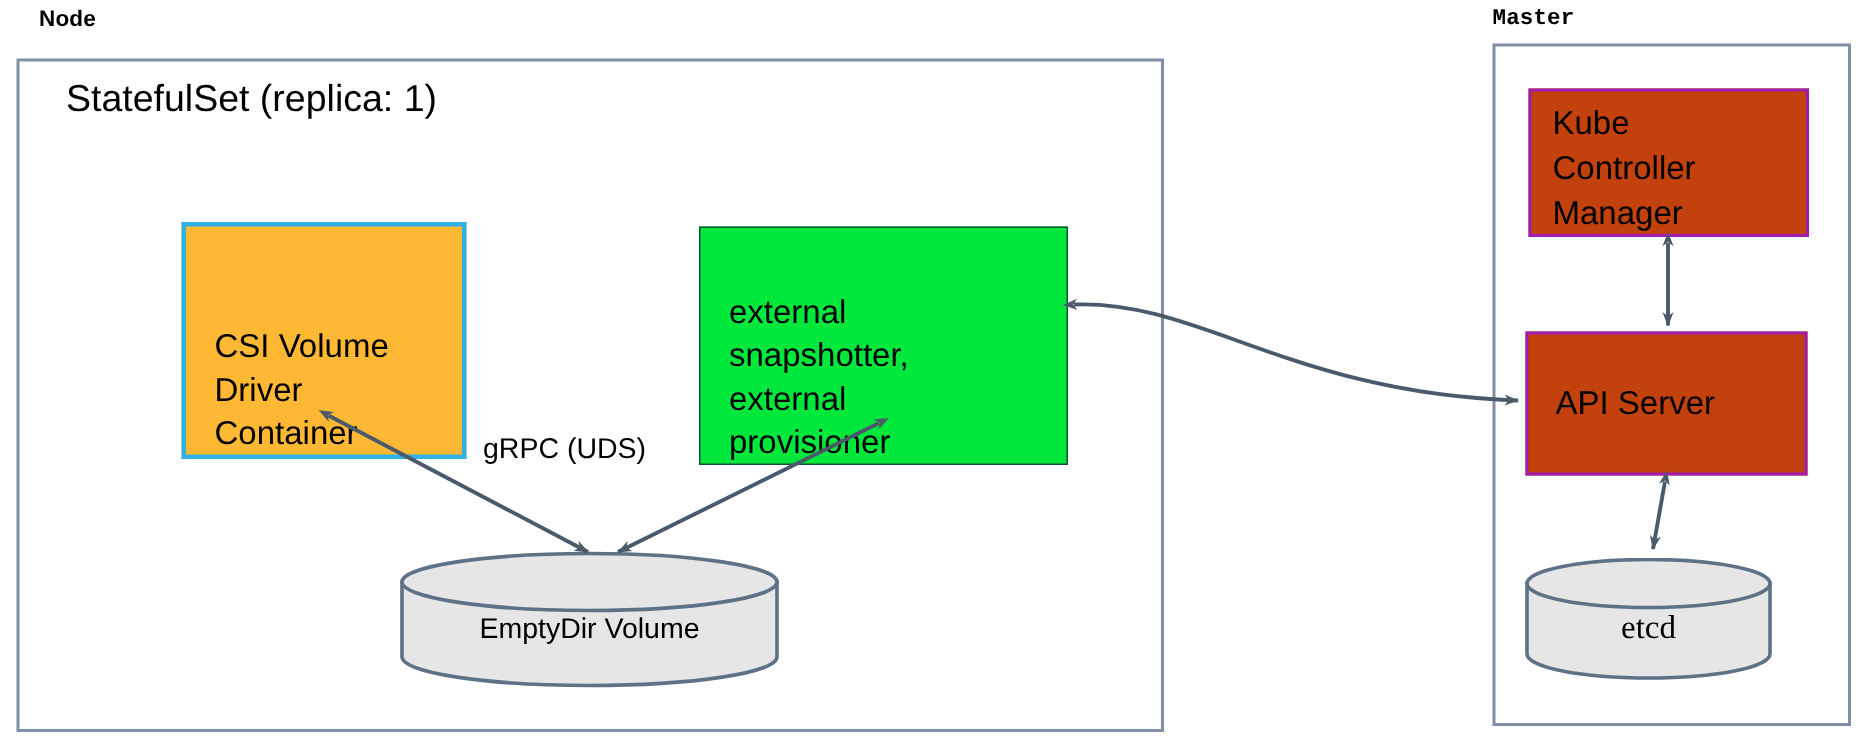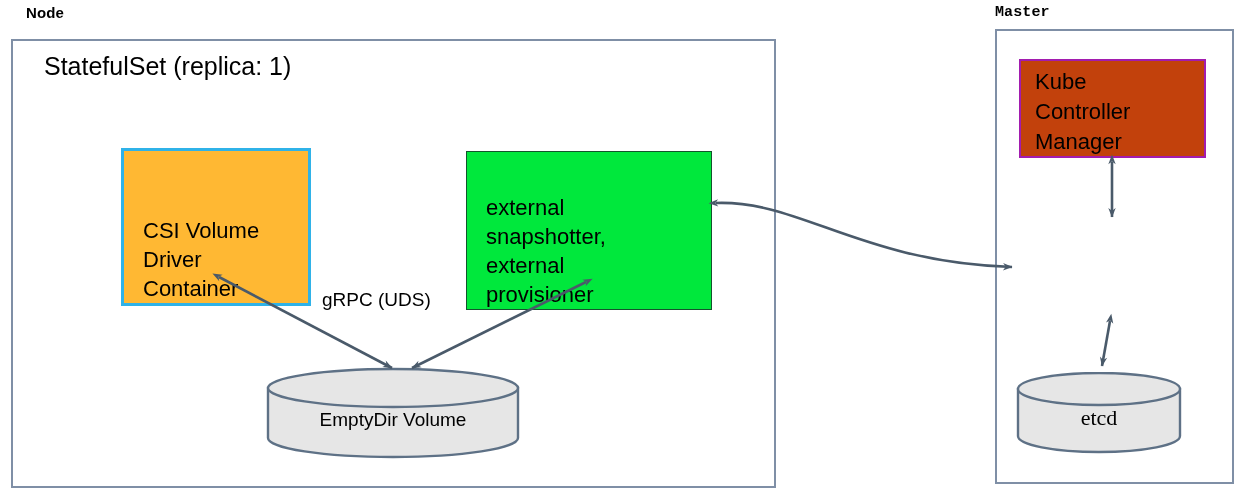--- a/index.html
+++ b/index.html
@@ -163,20 +163,23 @@
 external
 provisioner</span>
   </div>
 
   <div id="kube-controller-manager-box" class="gray-box">
     <span class="gray-text">Kube
 Controller
 Manager</span>
   </div>
 
+  <div id="api-server-box" class="gray-box">
+    <span class="gray-text">API Server</span>
+  </div>
 
   <div id="emptydir-cylinder" class="cylinder">
     <svg width="254" height="92" viewBox="0 0 254 92">
       <path d="M2,21 L2,71 A125,19 0 0 0 252,71 L252,21 Z" fill="#E6E6E6" stroke="#5E7186" stroke-width="2.4"></path>
       <ellipse cx="127" cy="21" rx="125" ry="19" fill="#E6E6E6" stroke="#5E7186" stroke-width="2.4"></ellipse>
     </svg>
     <div id="emptydir-label" class="cyl-label">EmptyDir Volume</div>
   </div>
 
   <div id="etcd-cylinder" class="cylinder">

